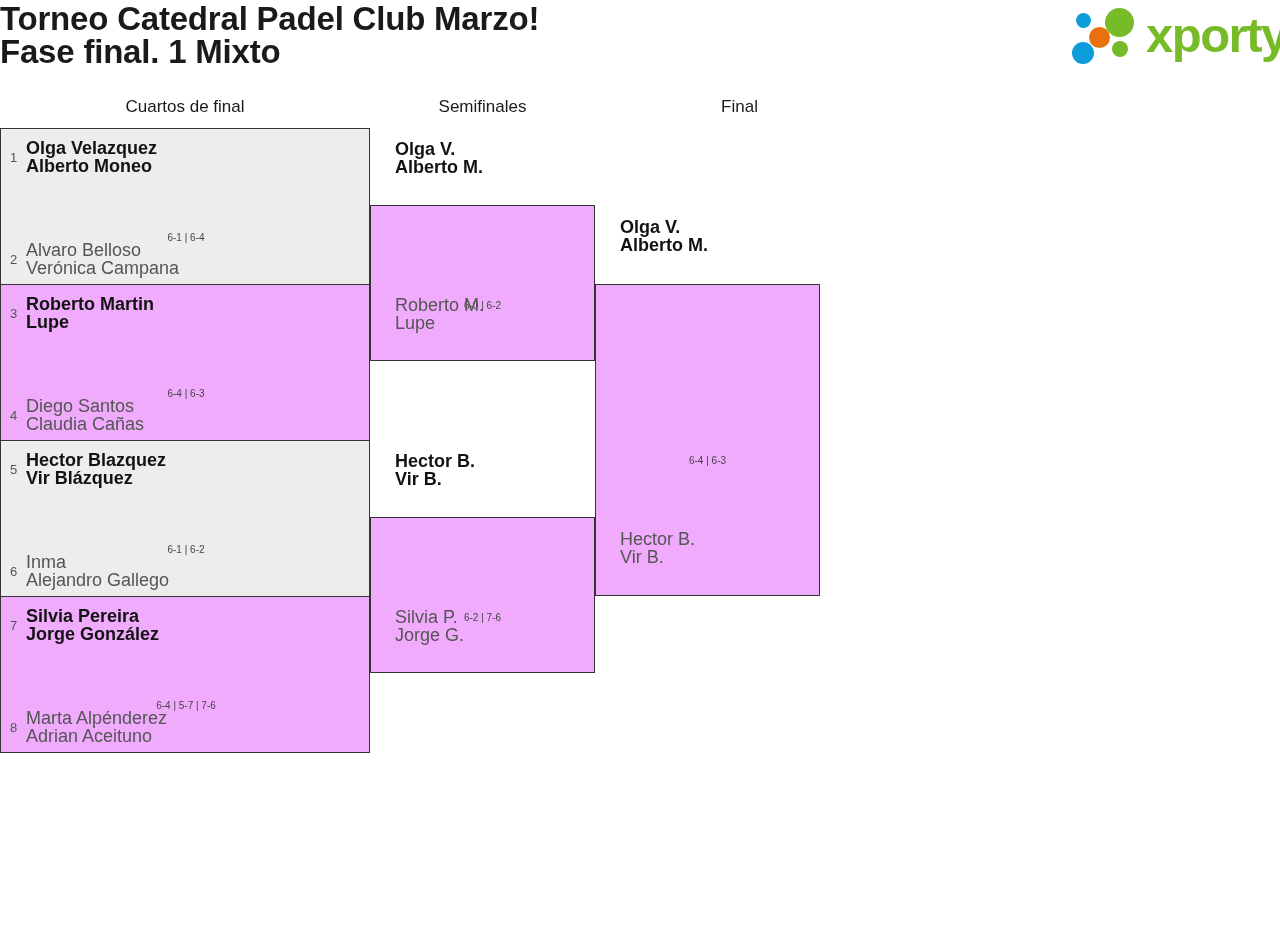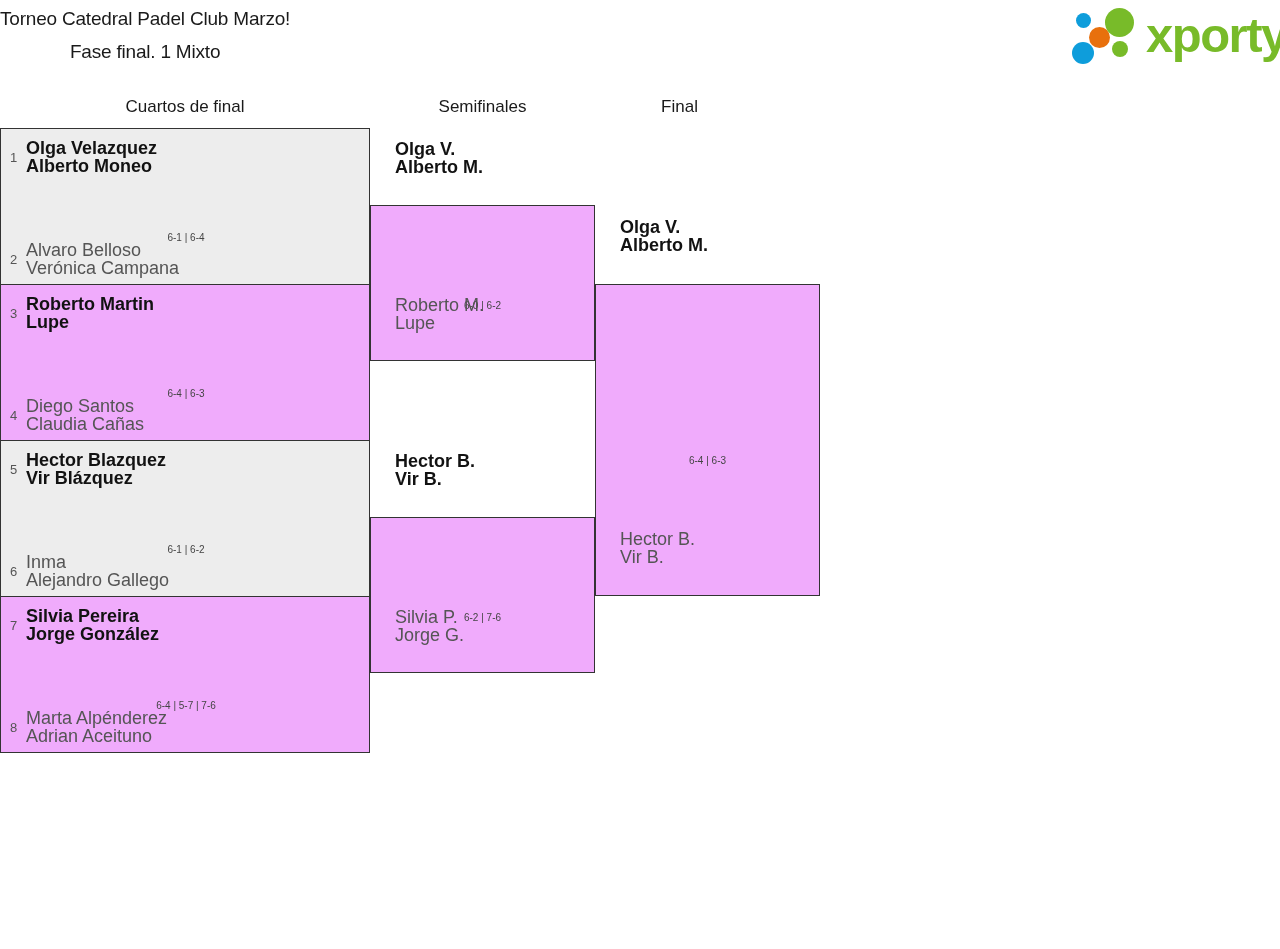--- a/index.html
+++ b/index.html
@@ -12,22 +12,22 @@
     position: relative;
     font-family: "Liberation Sans", sans-serif;
     color: #1a1a1a;
     overflow: hidden;
   }
 
   
   #header { position: absolute; left: 0; top: 0; width: 1280px; height: 78px; }
   #title-block {
     position: absolute; left: 0; top: 2px;
-    font-size: 19px; font-weight: 400; line-height: 33px;
-    color: #1a1a1a; letter-spacing: -0.2px; text-align: center;
+    font-size: 33px; font-weight: 700; line-height: 33px;
+    color: #1a1a1a; letter-spacing: -0.2px;
   }
   #title-block div { white-space: nowrap; }
 
   
   #logo { position: absolute; left: 1072px; top: 5px; width: 225px; height: 62px; }
   #logo-dots { position: absolute; left: 0; top: 3px; width: 72px; height: 56px; }
   .dot { position: absolute; border-radius: 50%; }
   #logo-word {
     position: absolute; left: 74px; top: 2px;
     font-size: 49px; font-weight: 700;
@@ -37,21 +37,21 @@
 
   
   .round-header {
     position: absolute; top: 95px;
     text-align: center;
     font-size: 17px; font-weight: 400; color: #1a1a1a;
     line-height: 24px;
   }
   #rh-0 { left: 0px;   width: 370px; }
   #rh-1 { left: 370px; width: 225px; }
-  #rh-2 { left: 567px; width: 225px; }
+  #rh-2 { left: 627px; width: 225px; }
 
   
   #bracket { position: absolute; left: 0; top: 128px; width: 900px; height: 640px; }
 
   
   .match {
     position: absolute;
     border: 1px solid #333333;
     background: #f0abfc;
   }

